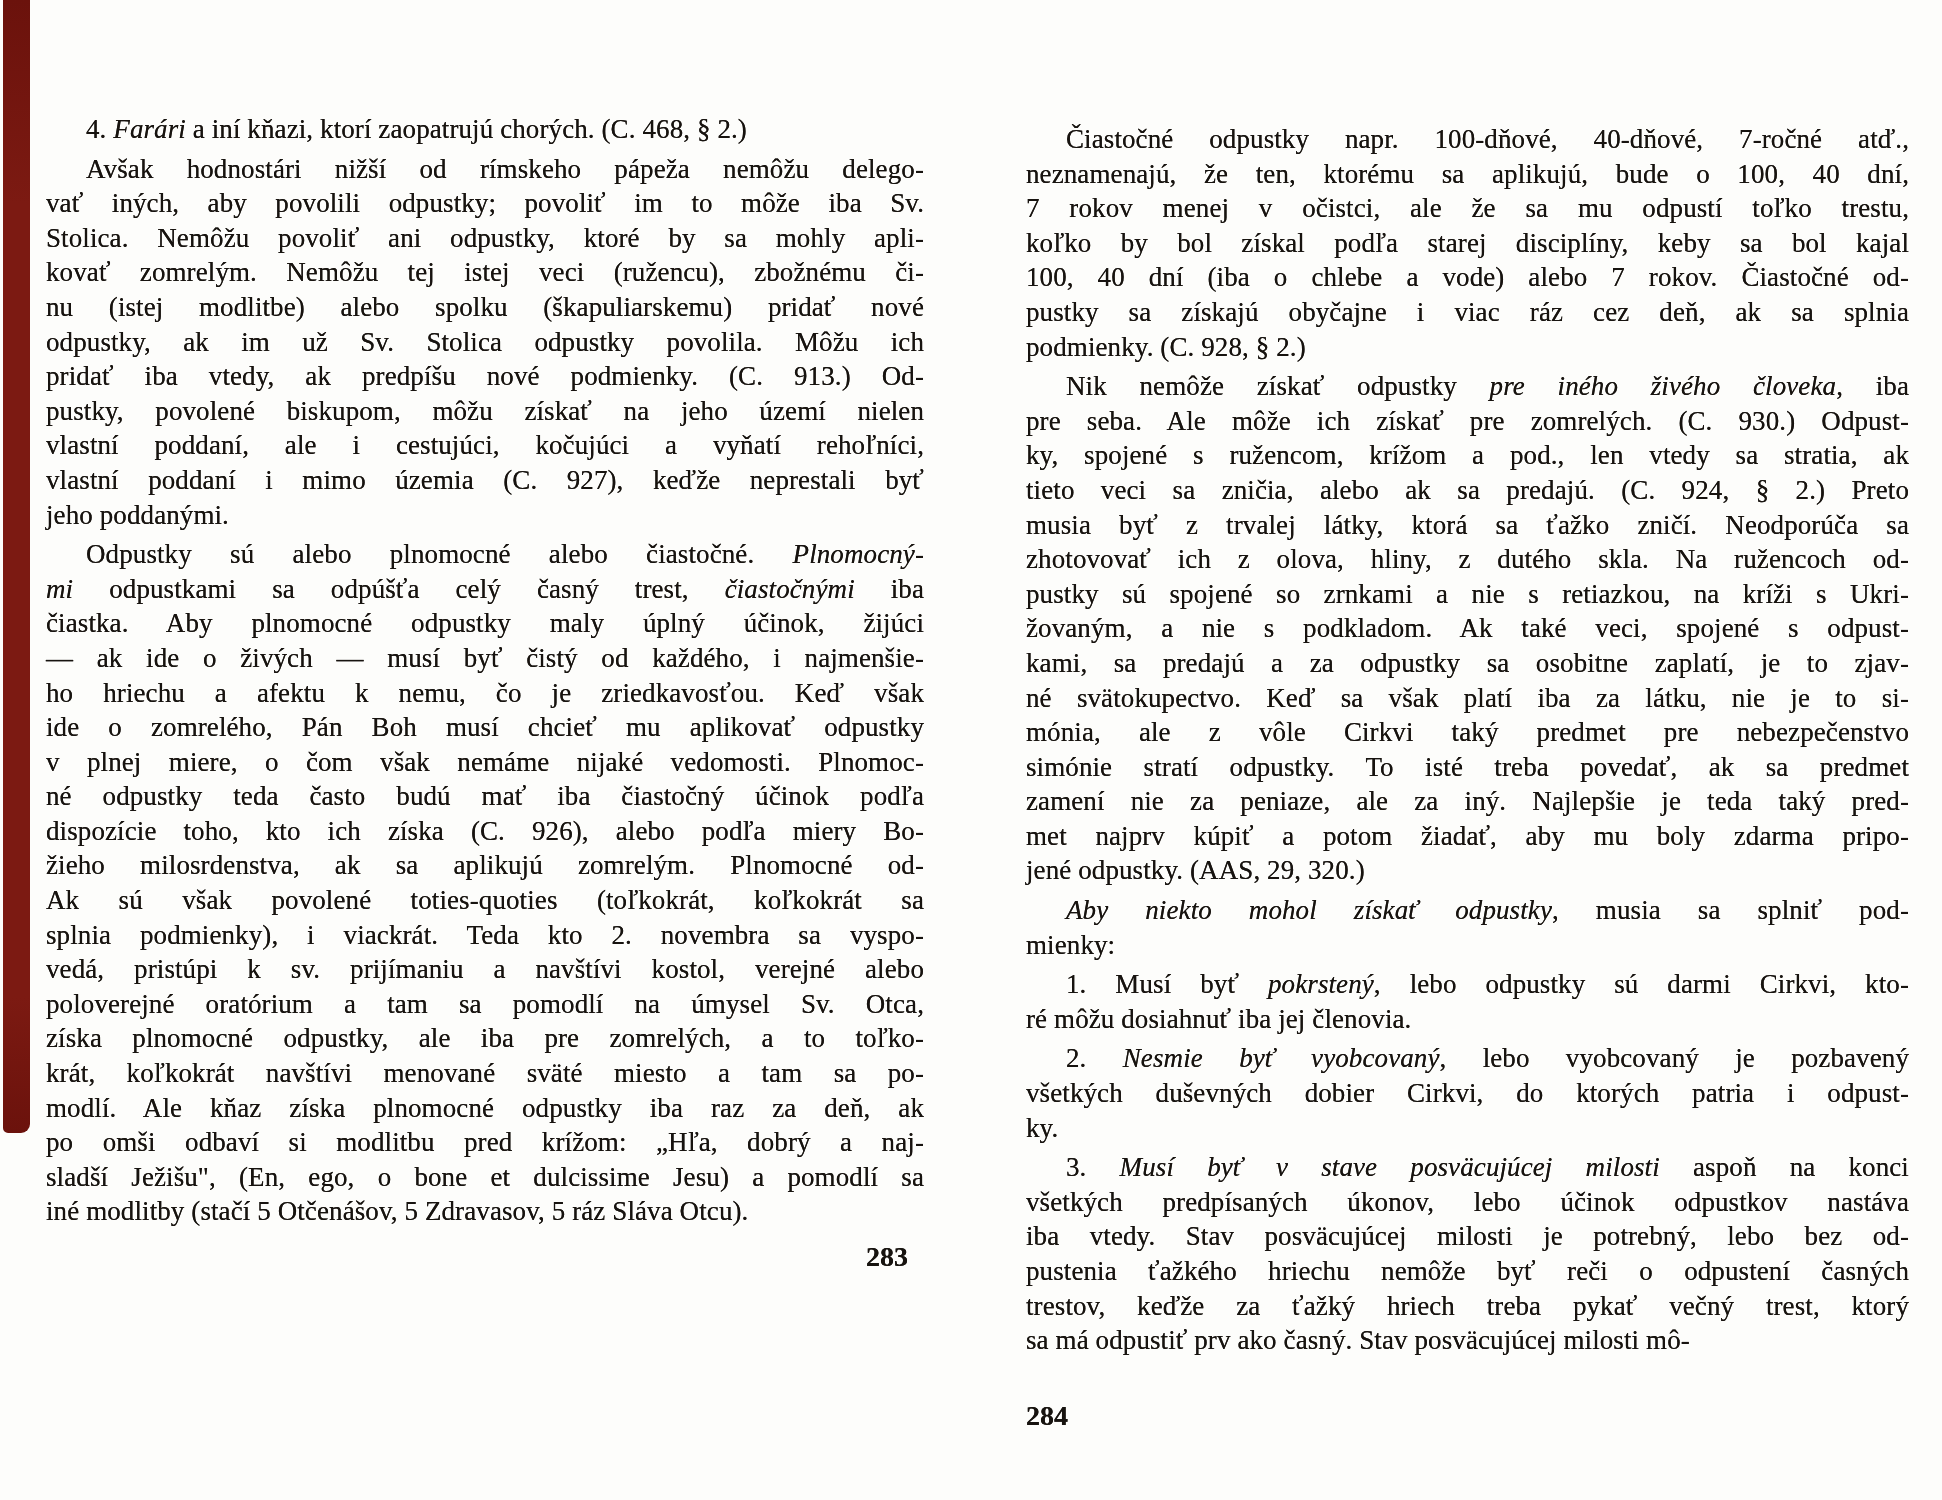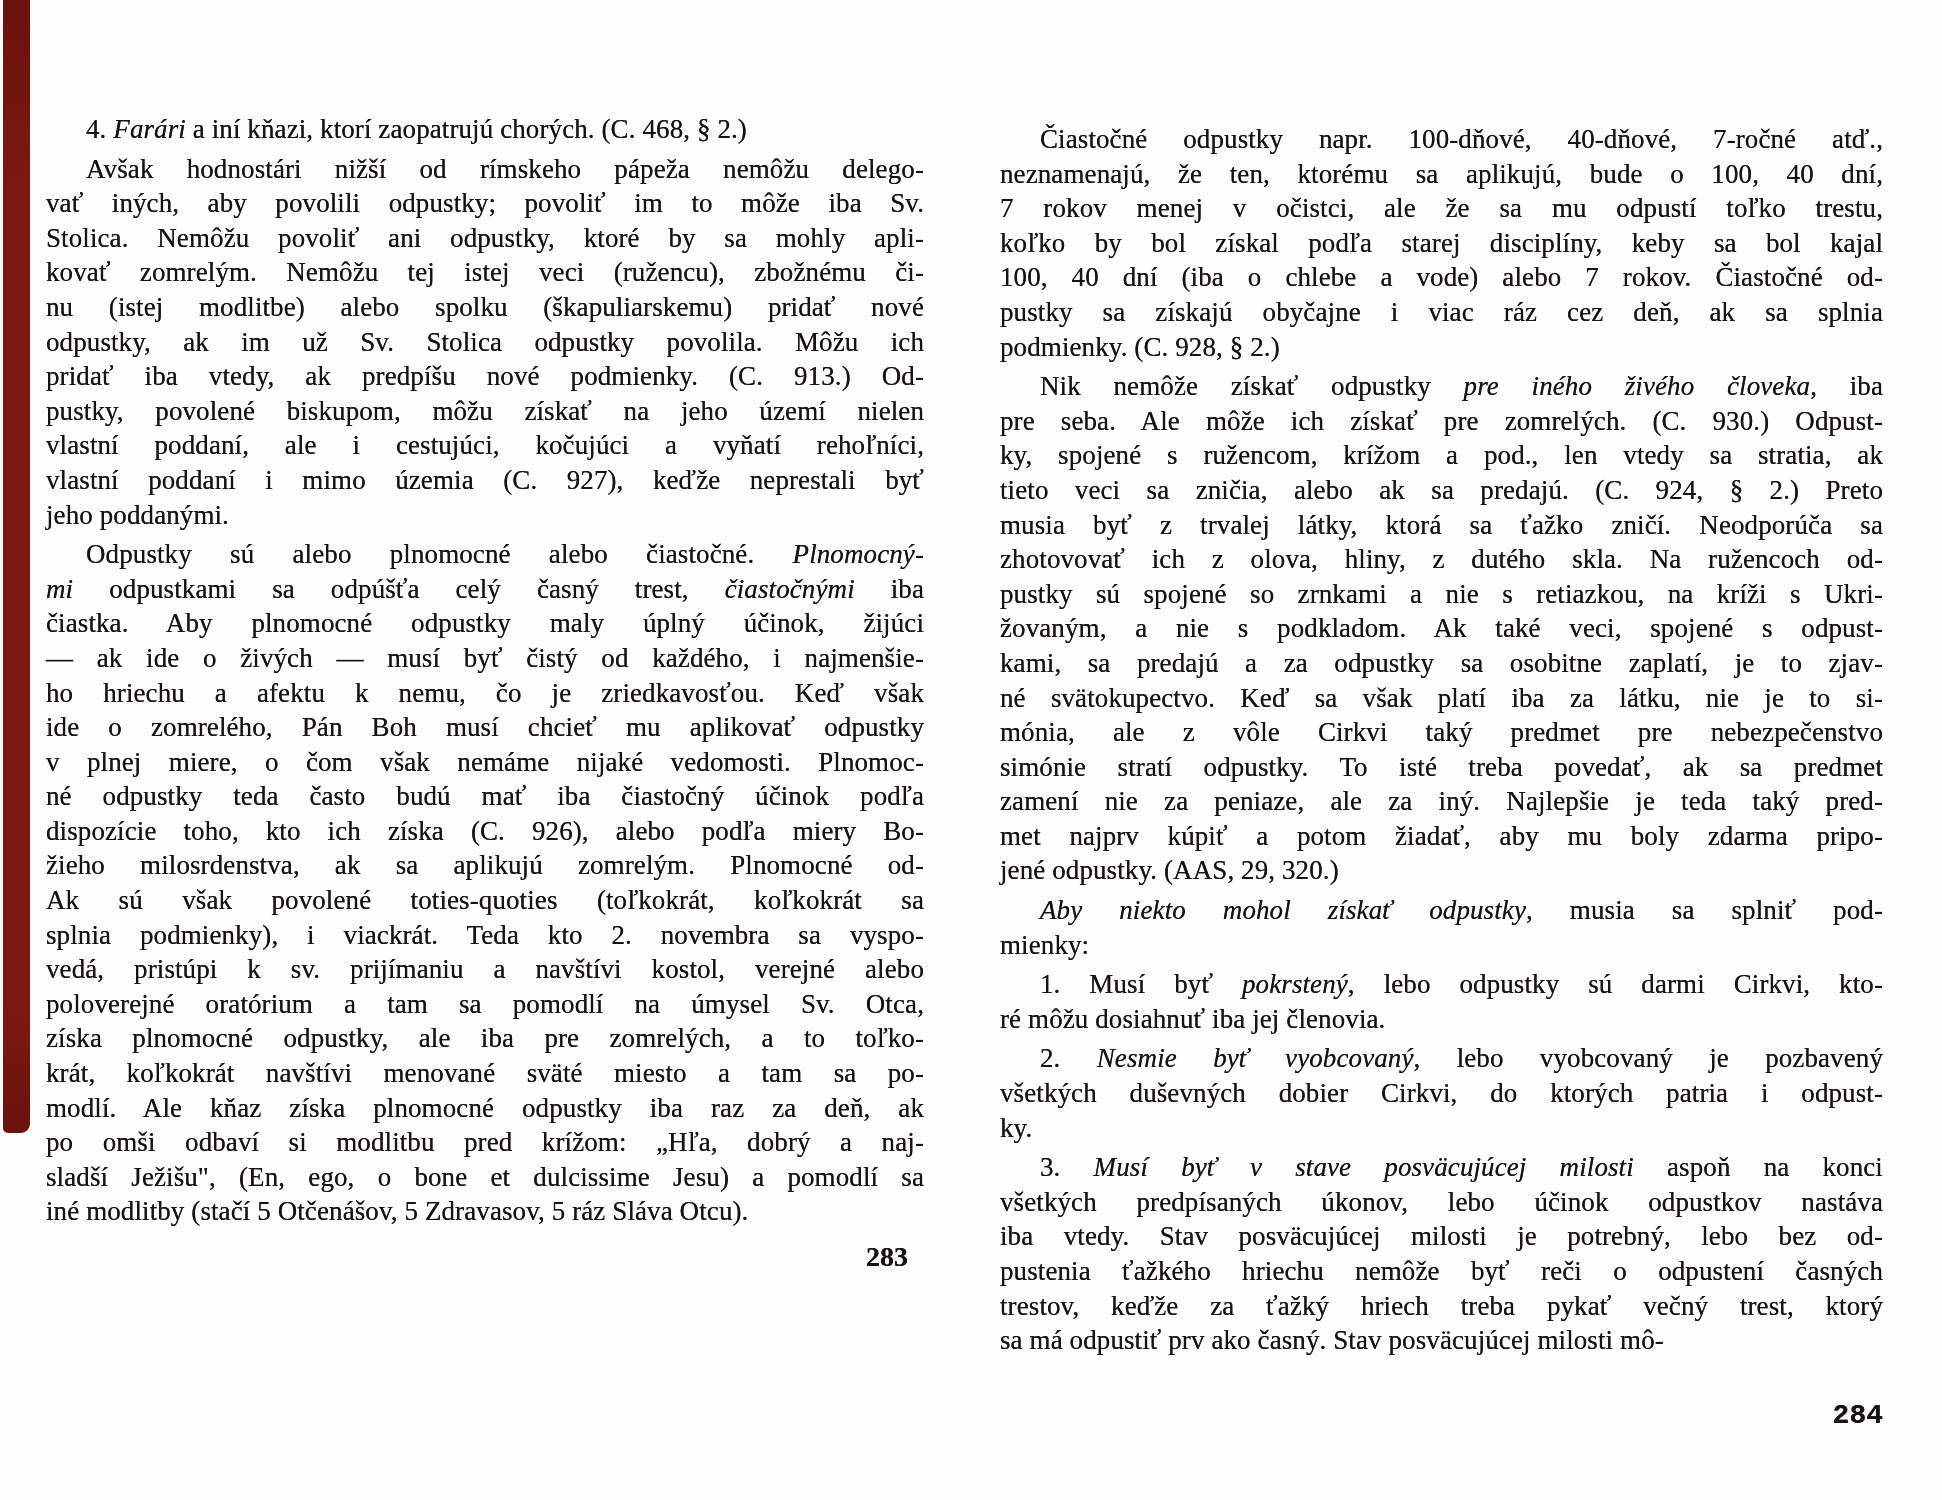--- a/index.html
+++ b/index.html
@@ -36,23 +36,23 @@
   .line.last{text-align-last:left;}
   .para.indent .line:first-child{padding-left:40px;}
   .line i{font-style:italic;}
   .page-number{
     font-size:28px;
     font-weight:bold;
     margin-top:42px;
     text-shadow:0 0 0.6px rgba(20,15,10,0.9);
   }
   .page-number.align-right{text-align:right;padding-right:16px;margin-top:12px;}
-  .page-number.align-left{text-align:right;font-family:Liberation Mono, monospace;}
+  .page-number.align-left{text-align:left;}
   #page-left{left:46px;top:112px;width:878px;}
-  #page-right{left:1000px;top:122px;width:883px;}
+  #page-right{left:1026px;top:122px;width:883px;}
 </style>
 </head>
 <body style="background: rgb(253, 253, 251); color: rgb(23, 19, 15);">
 
 <div class="edge-strip" style="background: linear-gradient(rgb(107, 18, 12) 0%, rgb(124, 26, 18) 18%, rgb(124, 26, 18) 88%, rgb(107, 18, 12) 100%);"></div>
 
 <div id="page-left" class="page">
   <div class="page-inner">
       <div class="para indent">
         <div class="line last">4. <i>Farári</i> a iní kňazi, ktorí zaopatrujú chorých. (C. 468, § 2.)</div>

